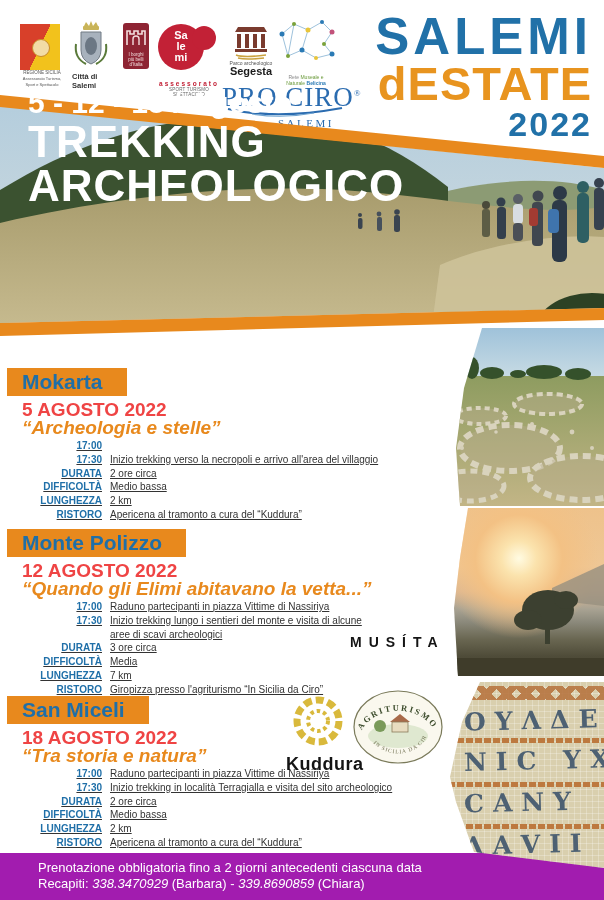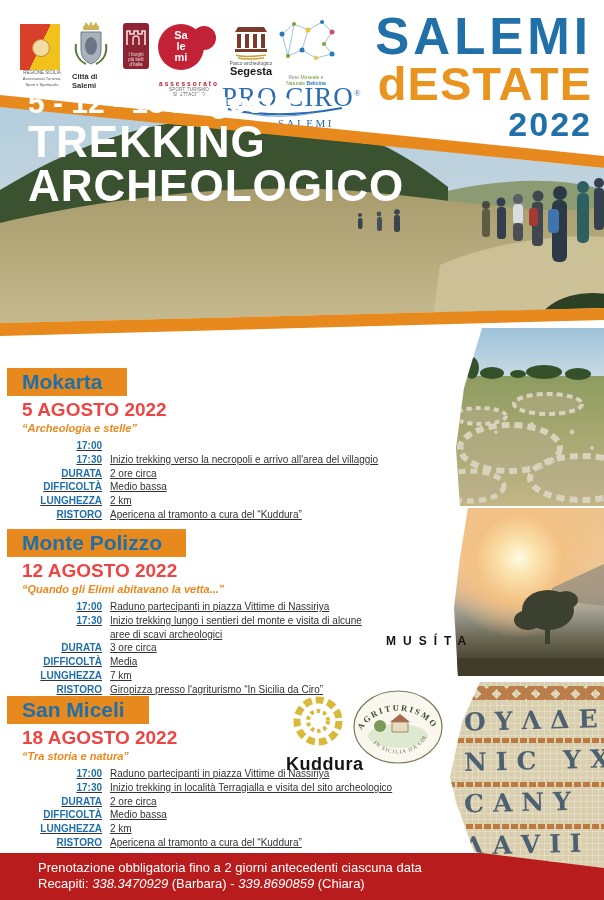--- a/index.html
+++ b/index.html
@@ -47,21 +47,21 @@
   .hero-text{position:absolute;left:28px;top:86px;color:#fff;font-weight:bold;z-index:4;}
   .hero-dates{font-size:30px;line-height:34px;}
   .hero-t1{font-size:44px;line-height:43px;letter-spacing:1px;}
   .hero-t2{font-size:44px;line-height:46px;letter-spacing:1px;}
 
   
   .sec{left:0;width:604px;z-index:6;}
   .bar{display:inline-block;margin-left:7px;background:#e8891d;color:#1f6fa8;
        font-size:21px;font-weight:bold;line-height:26px;padding:1px 24px 1px 15px;}
   .date{margin:4px 0 0 22px;font-size:19px;line-height:20px;font-weight:bold;color:#ef4444;}
-  .sub{margin:1px 0 0 22px;font-size:11px;line-height:14px;font-style:italic;font-weight:bold;color:#e8891d;}
+  .sub{margin:1px 0 0 22px;font-size:19px;line-height:14px;font-style:italic;font-weight:bold;color:#e8891d;}
   .rows{margin-top:4px;}
   .row{display:flex;font-size:10px;line-height:13.8px;color:#333;text-decoration:underline;}
   .lbl{flex:none;width:102px;text-align:right;padding-right:8px;font-weight:bold;color:#1f6fa8;}
   .val{flex:1;}
   .val.narrow{flex:none;max-width:272px;}
 
   
   .photo{position:absolute;overflow:hidden;}
   .ruins{left:452px;top:328px;width:152px;height:178px;
          clip-path:polygon(30px 0,100% 0,100% 100%,8px 100%,4px 120px,12px 60px);}
@@ -78,27 +78,27 @@
            #d9cfae;}
   .m-zig{position:absolute;left:0;top:4px;width:100%;height:14px;opacity:.85;background:
          repeating-linear-gradient(45deg,#b5703a 0 7px,rgba(0,0,0,0) 7px 14px),
          repeating-linear-gradient(-45deg,#b5703a 0 7px,rgba(0,0,0,0) 7px 14px);}
   .m-band{position:absolute;left:0;width:100%;height:5px;
          background:repeating-linear-gradient(90deg,#bd793f 0 7px,rgba(0,0,0,0) 7px 9px);}
   .m-row{position:absolute;left:16px;font-family:"DejaVu Serif",serif;font-weight:bold;color:#4e6173;
          letter-spacing:9px;font-size:25px;transform:rotate(-1.5deg);white-space:nowrap;}
 
   
-  .musita{left:350px;top:634px;font-size:12px;letter-spacing:7px;color:#141414;font-weight:bold;z-index:6;margin-left:36px;}
+  .musita{left:350px;top:634px;font-size:14px;letter-spacing:7px;color:#141414;font-weight:bold;z-index:6;}
   .kuddura{left:286px;top:694px;width:64px;text-align:center;z-index:6;}
   .kuddura-name{font-size:18px;font-weight:bold;color:#141414;letter-spacing:.5px;margin-top:2px;}
   .agri{left:352px;top:688px;z-index:6;}
 
   
-  .footer{left:0;top:853px;width:604px;height:47px;background:#b91c1c;z-index:2;}
+  .footer{left:0;top:853px;width:604px;height:47px;background:#a21caf;z-index:2;}
   .footer-text{position:absolute;left:38px;top:7px;color:#fff;font-size:13px;line-height:15.5px;}
   .footer-text .ph{font-weight:normal;font-style:italic;}
 </style>
 </head>
 <body>
 
 <div class="poster">
 
   <div class="abs" style="left:20px;top:24px;width:44px;">
     <div class="flag">

